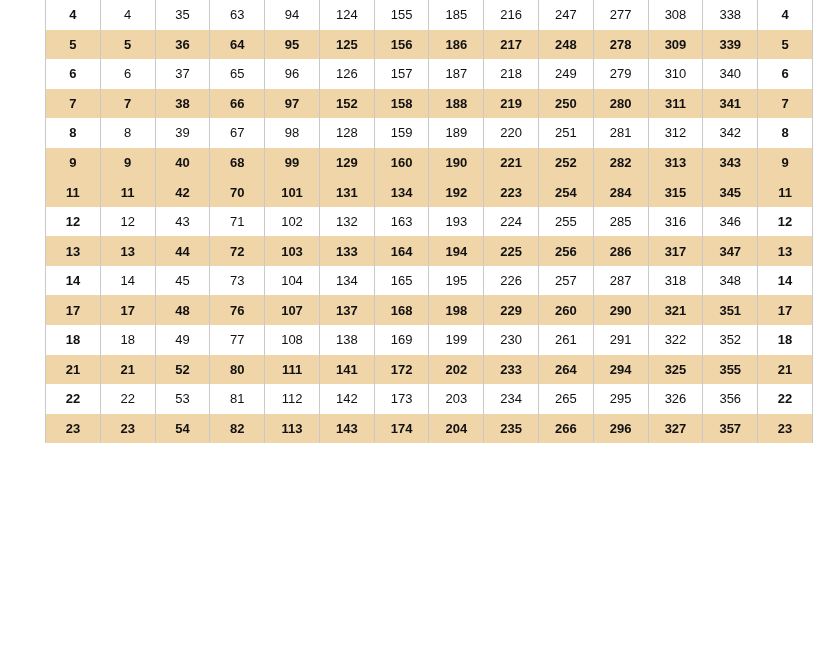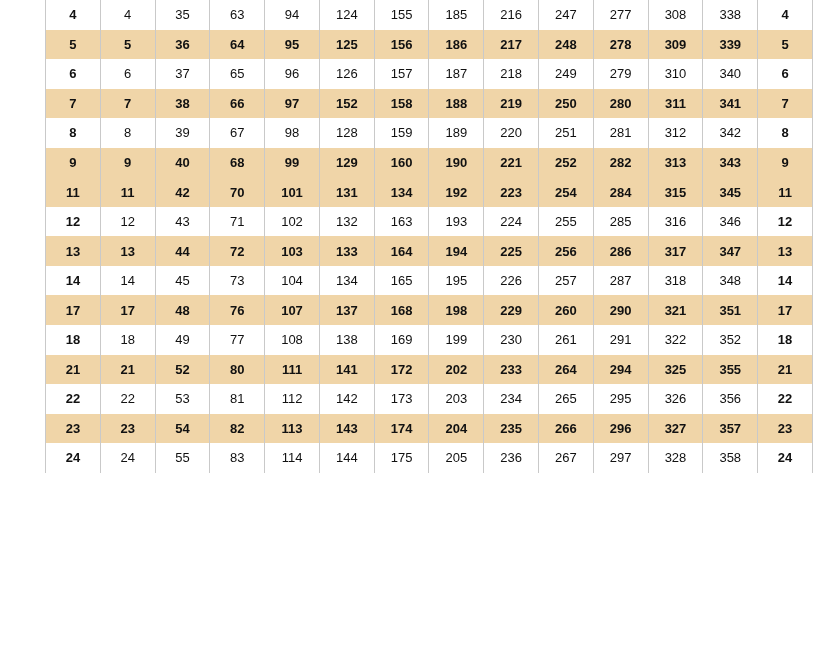--- a/index.html
+++ b/index.html
@@ -294,31 +294,15 @@
           <td>143</td>
           <td>174</td>
           <td>204</td>
           <td>235</td>
           <td>266</td>
           <td>296</td>
           <td>327</td>
           <td>357</td>
           <td class="col-last">23</td>
         </tr>
-        <tr class="row-plain">
-          <td class="col-first">24</td>
-          <td>24</td>
-          <td>55</td>
-          <td>83</td>
-          <td>114</td>
-          <td>144</td>
-          <td>175</td>
-          <td>205</td>
-          <td>236</td>
-          <td>267</td>
-          <td>297</td>
-          <td>328</td>
-          <td>358</td>
-          <td class="col-last">24</td>
-        </tr>
       </tbody>
   </table>
 </div>
 
 </body></html>

